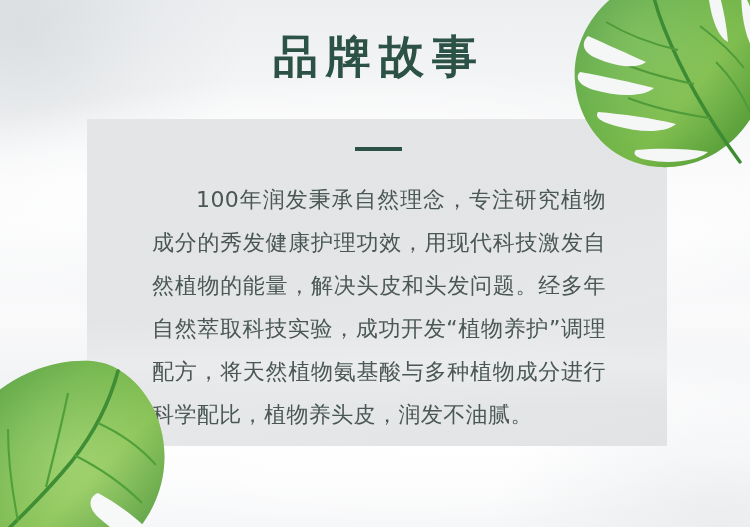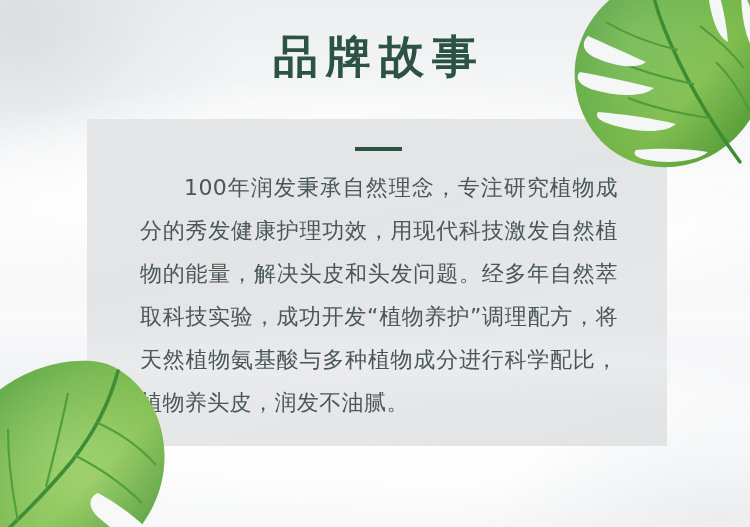--- a/index.html
+++ b/index.html
@@ -138,21 +138,21 @@
     z-index: 5;
     color: #4a5754;
     font-size: 22px;
     line-height: 43px;
     letter-spacing: 0.4px;
     text-align: justify;
     text-align-last: left;
     font-family: "DejaVu Sans", "Liberation Sans", sans-serif;
   }
   #body-copy p {
-    margin: 0;
+    margin: 12px;
     text-indent: 44px;
   }
 
   
   .leaf {
     position: absolute;
     z-index: 6;
     pointer-events: none;
   }
   #leaf-top-right {

